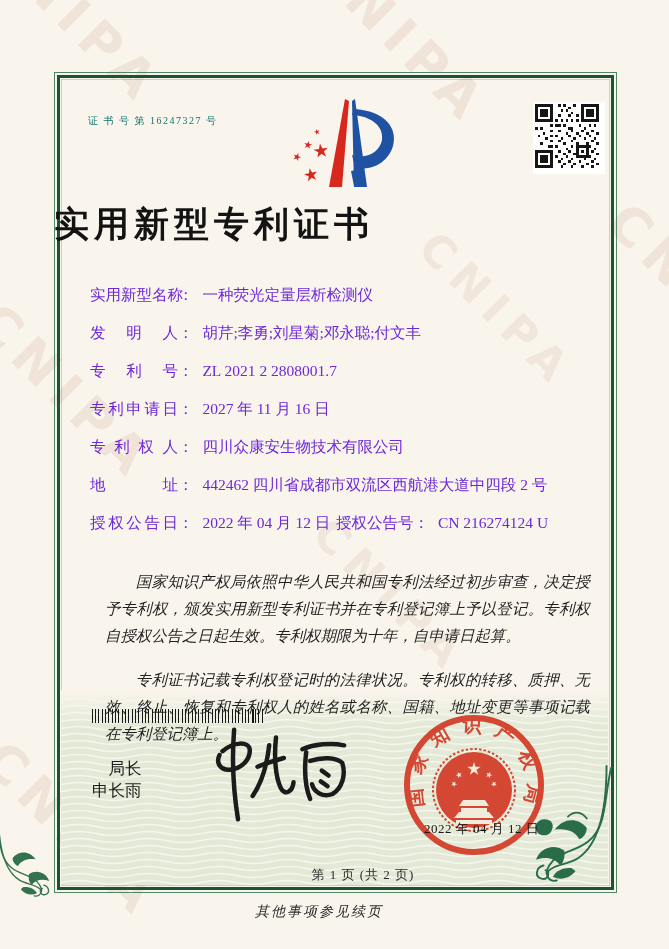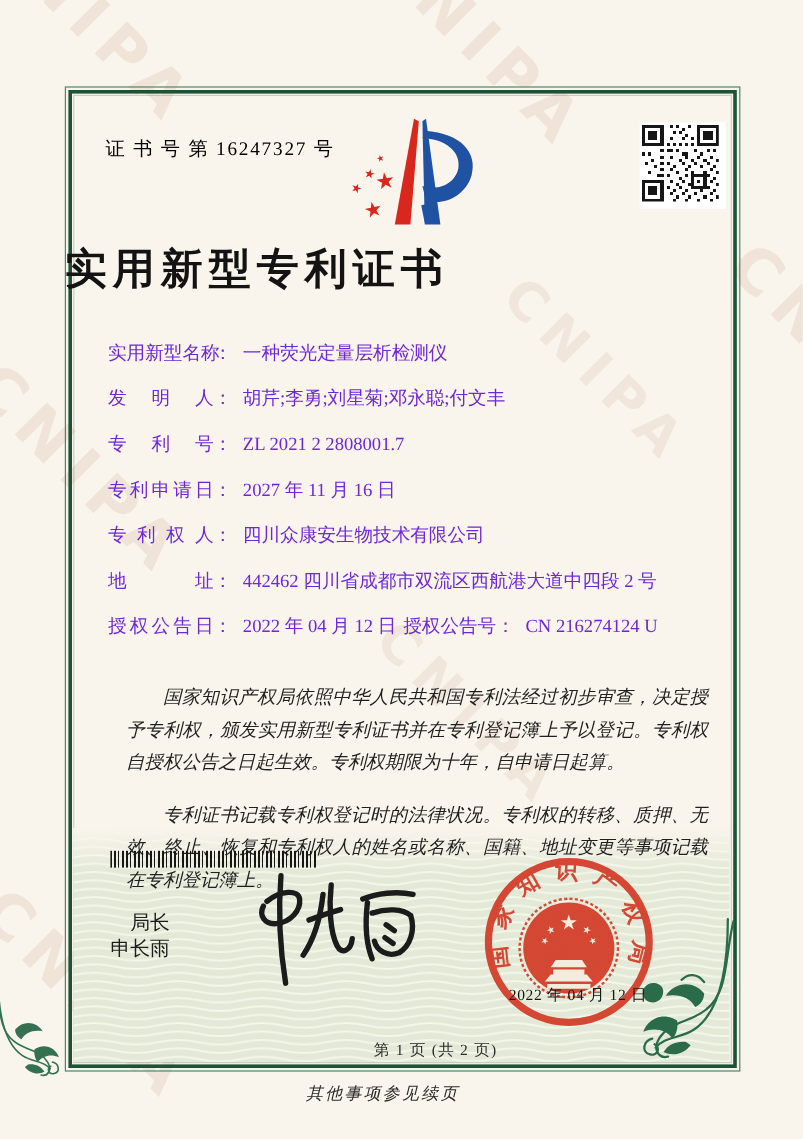--- a/index.html
+++ b/index.html
@@ -15,21 +15,21 @@
   .frame-outer{position:absolute;left:54px;top:72px;width:561px;height:819px;
                border:1px solid #4f8666;z-index:2;}
   .frame-inner{position:absolute;left:2px;top:2px;right:2px;bottom:2px;border:3px solid #1a5336;}
   .frame-inner::after{content:"";position:absolute;left:1px;top:1px;right:1px;bottom:1px;
                border:1px solid rgba(26,83,54,.22);}
   
   .band{position:absolute;left:61px;top:690px;width:547px;height:195px;z-index:2;}
   .band-fade{position:absolute;left:0;top:0;width:100%;height:36px;
              background:linear-gradient(#f9f4ec,rgba(249,244,236,0));}
   
-  .cert-no{left:88px;top:114px;font-size:16px;letter-spacing:1.5px;color:#000000;z-index:5;}
+  .cert-no{left:88px;top:114px;font-size:10px;letter-spacing:1.5px;color:#0f766e;z-index:5;}
   .logo{left:288px;top:95px;z-index:5;}
   .qr{left:533px;top:102px;width:68px;height:68px;background:#fff;padding:2px;z-index:5;}
   .title{left:54px;top:201px;width:561px;text-align:left;font-size:35px;font-weight:bold;
          letter-spacing:5px;color:#131313;z-index:5;}
   
   .fields{left:90px;top:284px;font-size:15.5px;z-index:5;color:#6d28d9;}
   .frow{height:38px;line-height:22px;white-space:nowrap;position:relative;}
   .flabel{display:inline-block;width:88px;text-align:justify;text-align-last:justify;vertical-align:top;}
   .fcolon{display:inline-block;}
   .fvalue{margin-left:5px;}

